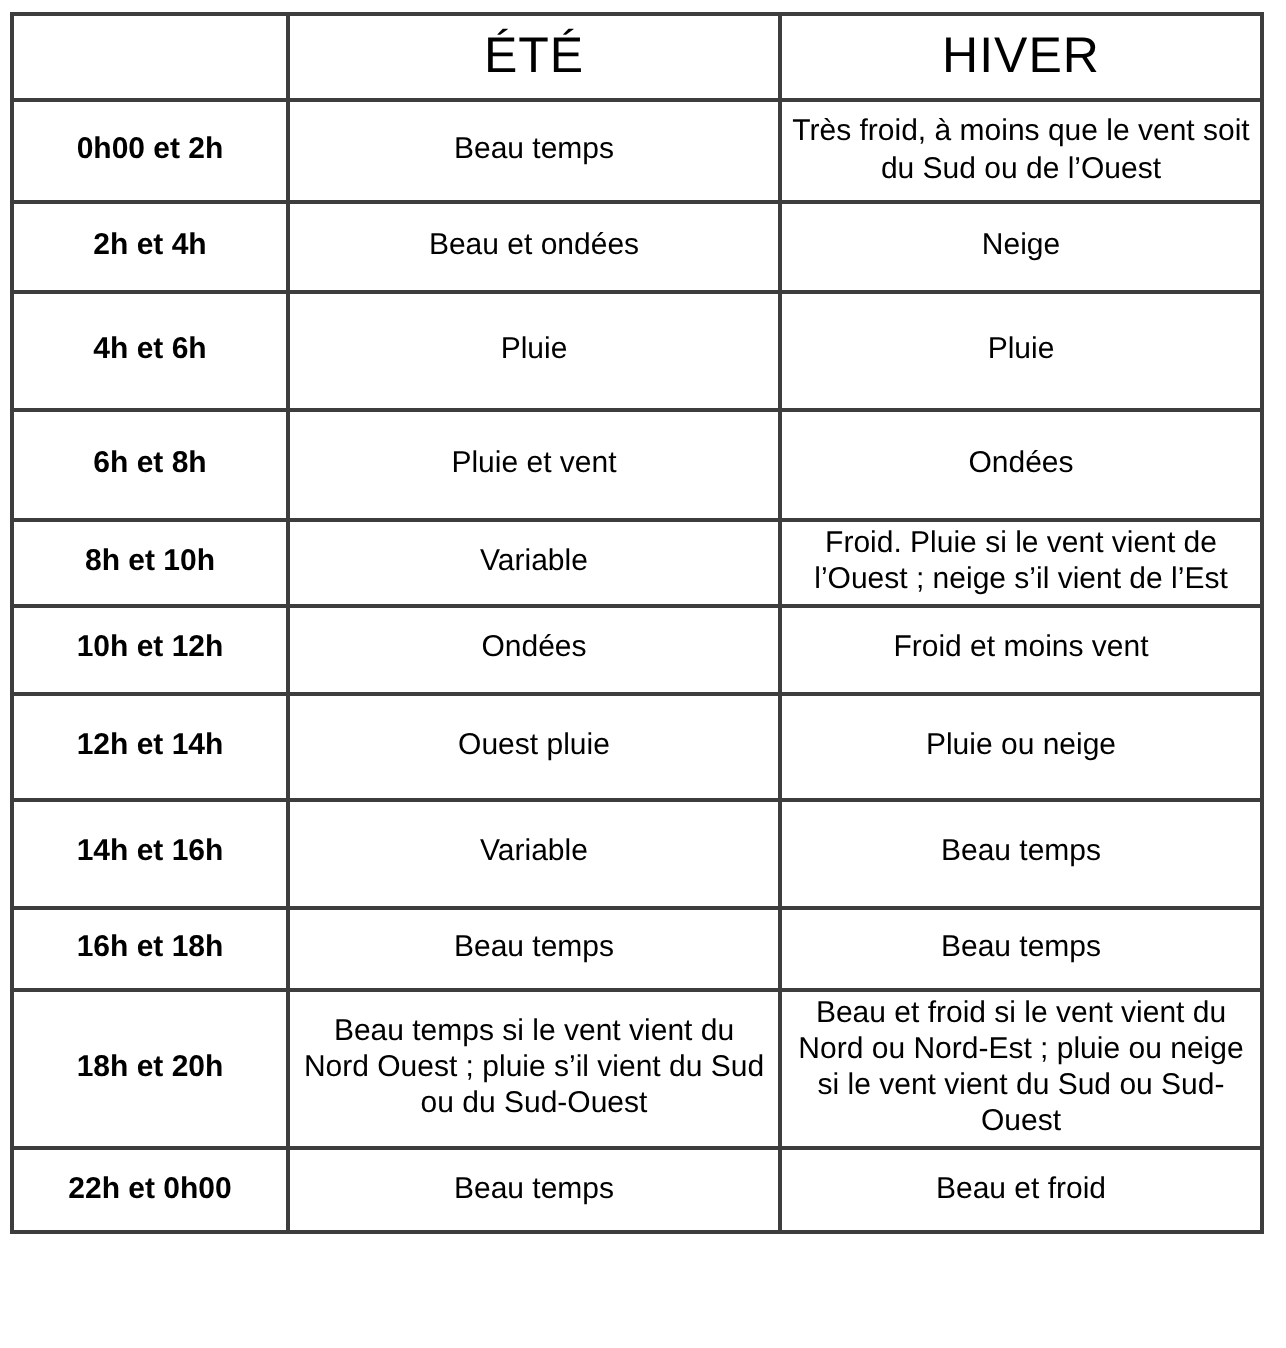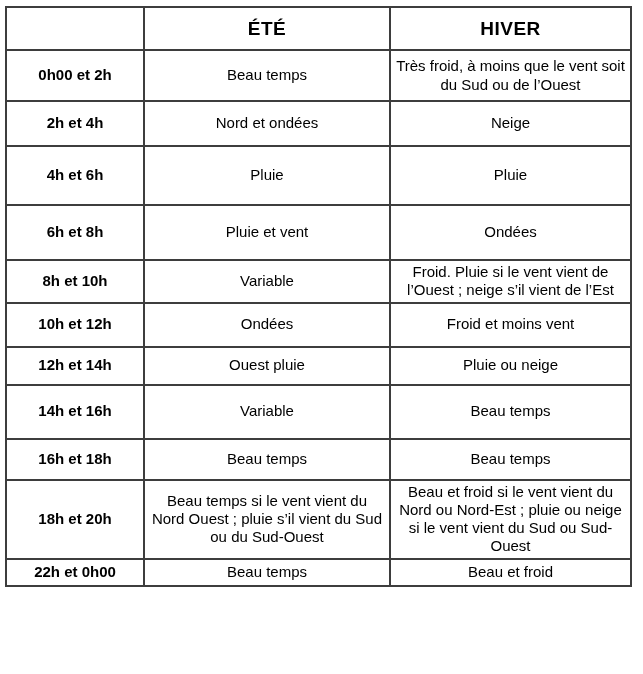--- a/index.html
+++ b/index.html
@@ -29,42 +29,42 @@
   table.weather td {
     border: 2px solid #3d3d3d;
     text-align: center;
     vertical-align: middle;
     padding: 2px 5px;
     font-size: 15px;
     line-height: 1.22;
     overflow: hidden;
   }
   table.weather th {
-    font-size: 19px;
-    font-weight: bold;
+    font-size: 25px;
+    font-weight: normal;
     letter-spacing: 0.5px;
     margin-left: 27px;
   }
   td.time {
     font-weight: bold;
   }
   
   tr.r-head { height: 43px; }
   tr.r0  { height: 51px; }
   tr.r1  { height: 45px; }
   tr.r2  { height: 59px; }
   tr.r3  { height: 55px; }
   tr.r4  { height: 41px; }
   tr.r5  { height: 44px; padding-left: 20px; }
-  tr.r6  { height: 38px; }
+  tr.r6  { height: 53px; }
   tr.r7  { height: 54px; }
   tr.r8  { height: 41px; }
   tr.r9  { height: 73px; }
   tr.r10 { height: 35px; }
-  tr.r11 { height: 27px; border-radius: 12px; }
+  tr.r11 { height: 42px; border-radius: 12px; }
 </style>
 </head>
 <body>
 
 <div class="table-wrap">
   <table class="weather">
     <colgroup>
       <col class="c-time">
       <col class="c-ete">
       <col class="c-hiver">
@@ -77,21 +77,21 @@
       </tr>
     </thead>
     <tbody>
       <tr class="r0">
         <td class="time">0h00 et 2h</td>
         <td>Beau temps</td>
         <td>Très froid, à moins que le vent soit du Sud ou de l’Ouest</td>
       </tr>
       <tr class="r1">
         <td class="time">2h et 4h</td>
-        <td>Nord et ondées</td>
+        <td>Beau et ondées</td>
         <td>Neige</td>
       </tr>
       <tr class="r2">
         <td class="time">4h et 6h</td>
         <td>Pluie</td>
         <td>Pluie</td>
       </tr>
       <tr class="r3">
         <td class="time">6h et 8h</td>
         <td>Pluie et vent</td>

